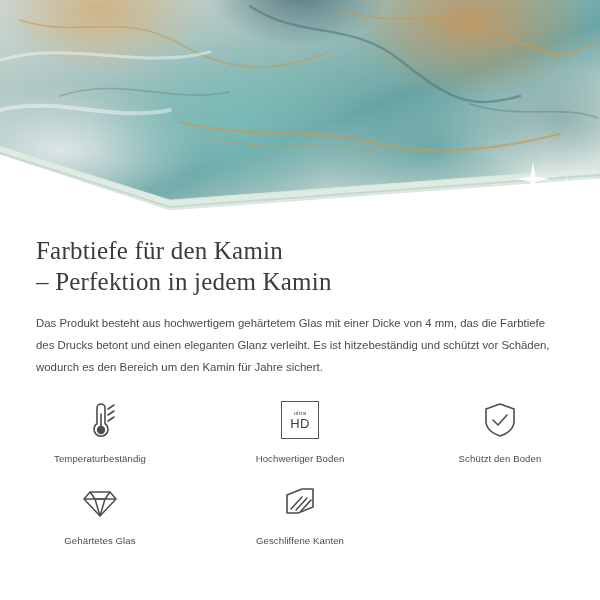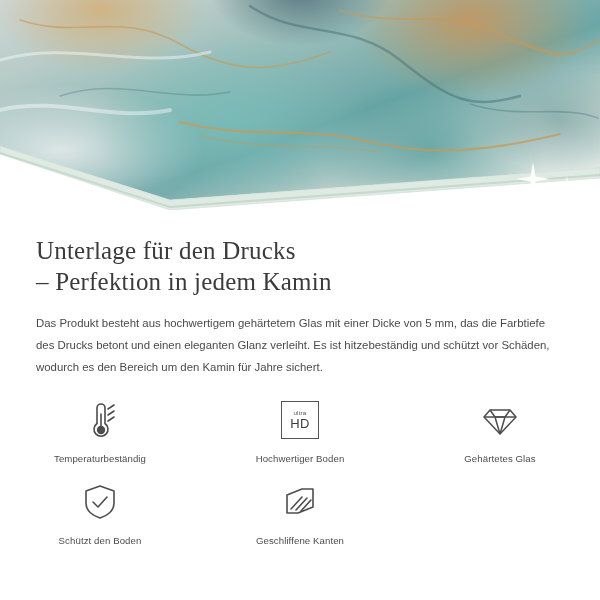--- a/index.html
+++ b/index.html
@@ -184,24 +184,24 @@
     <svg class="sparkle s1" viewBox="0 0 40 40">
       <path d="M20 0 L23 17 L40 20 L23 23 L20 40 L17 23 L0 20 L17 17 Z" fill="#ffffff" opacity="0.95"></path>
     </svg>
     <svg class="sparkle s2" viewBox="0 0 40 40">
       <path d="M20 0 L23 17 L40 20 L23 23 L20 40 L17 23 L0 20 L17 17 Z" fill="#ffffff" opacity="0.9"></path>
     </svg>
   </div>
 
   <div class="content">
     <h1 class="title">
-      <span class="title-line">Unterlage für den Drucks</span>
+      <span class="title-line">Farbtiefe für den Kamin</span>
       <span class="title-line">– Perfektion in jedem Kamin</span>
     </h1>
-    <p class="body">Das Produkt besteht aus hochwertigem gehärtetem Glas mit einer Dicke von 5 mm, das die Farbtiefe des Drucks betont und einen eleganten Glanz verleiht. Es ist hitzebeständig und schützt vor Schäden, wodurch es den Bereich um den Kamin für Jahre sichert.</p>
+    <p class="body">Das Produkt besteht aus hochwertigem gehärtetem Glas mit einer Dicke von 4 mm, das die Farbtiefe des Drucks betont und einen eleganten Glanz verleiht. Es ist hitzebeständig und schützt vor Schäden, wodurch es den Bereich um den Kamin für Jahre sichert.</p>
   </div>
 
   <div class="features">
 
     <div class="feature">
       <span class="glyph">
         <svg width="44" height="44" viewBox="0 0 44 44">
           <g fill="none" stroke="#4d4d4d" stroke-width="1.6" stroke-linecap="round">
             <path d="M19 10 a4 4 0 0 1 8 0 v15.5 a7 7 0 1 1 -8 0 Z"></path>
             <line x1="23" y1="16" x2="23" y2="29"></line>
@@ -221,48 +221,48 @@
           <span class="u">ultra</span>
           <span class="hd">HD</span>
         </span>
       </span>
       <span class="caption">Hochwertiger Boden</span>
     </div>
 
     <div class="feature">
       <span class="glyph">
         <svg width="44" height="44" viewBox="0 0 44 44">
+          <g fill="none" stroke="#4d4d4d" stroke-width="1.6" stroke-linejoin="round" stroke-linecap="round">
+            <path d="M22 6 L36 11 V23 c0 8 -7 13 -14 15 c-7 -2 -14 -7 -14 -15 V11 Z"></path>
+            <polyline points="15,22 20,27 29,17"></polyline>
+          </g>
+        </svg>
+      </span>
+      <span class="caption">Schützt den Boden</span>
+    </div>
+
+    <div class="feature">
+      <span class="glyph">
+        <svg width="44" height="44" viewBox="0 0 44 44">
           <g fill="none" stroke="#4d4d4d" stroke-width="1.5" stroke-linejoin="round">
             <path d="M12 12 H32 L38 19 L22 36 L6 19 Z"></path>
             <path d="M6 19 H38"></path>
             <path d="M12 12 L17 19 L22 36"></path>
             <path d="M32 12 L27 19 L22 36"></path>
             <path d="M17 19 H27"></path>
           </g>
         </svg>
       </span>
       <span class="caption">Gehärtetes Glas</span>
     </div>
 
     <div class="feature">
       <span class="glyph">
         <svg width="44" height="44" viewBox="0 0 44 44">
           <g fill="none" stroke="#4d4d4d" stroke-width="1.6" stroke-linejoin="round" stroke-linecap="round">
-            <path d="M22 6 L36 11 V23 c0 8 -7 13 -14 15 c-7 -2 -14 -7 -14 -15 V11 Z"></path>
-            <polyline points="15,22 20,27 29,17"></polyline>
-          </g>
-        </svg>
-      </span>
-      <span class="caption">Schützt den Boden</span>
-    </div>
-
-    <div class="feature">
-      <span class="glyph">
-        <svg width="44" height="44" viewBox="0 0 44 44">
-          <g fill="none" stroke="#4d4d4d" stroke-width="1.6" stroke-linejoin="round" stroke-linecap="round">
             <path d="M9 33 V15 L24 9 H35 V27 L20 33 Z"></path>
             <line x1="13" y1="29" x2="24" y2="17"></line>
             <line x1="18" y1="30" x2="29" y2="18"></line>
             <line x1="23" y1="31" x2="33" y2="20"></line>
           </g>
         </svg>
       </span>
       <span class="caption">Geschliffene Kanten</span>
     </div>
 

